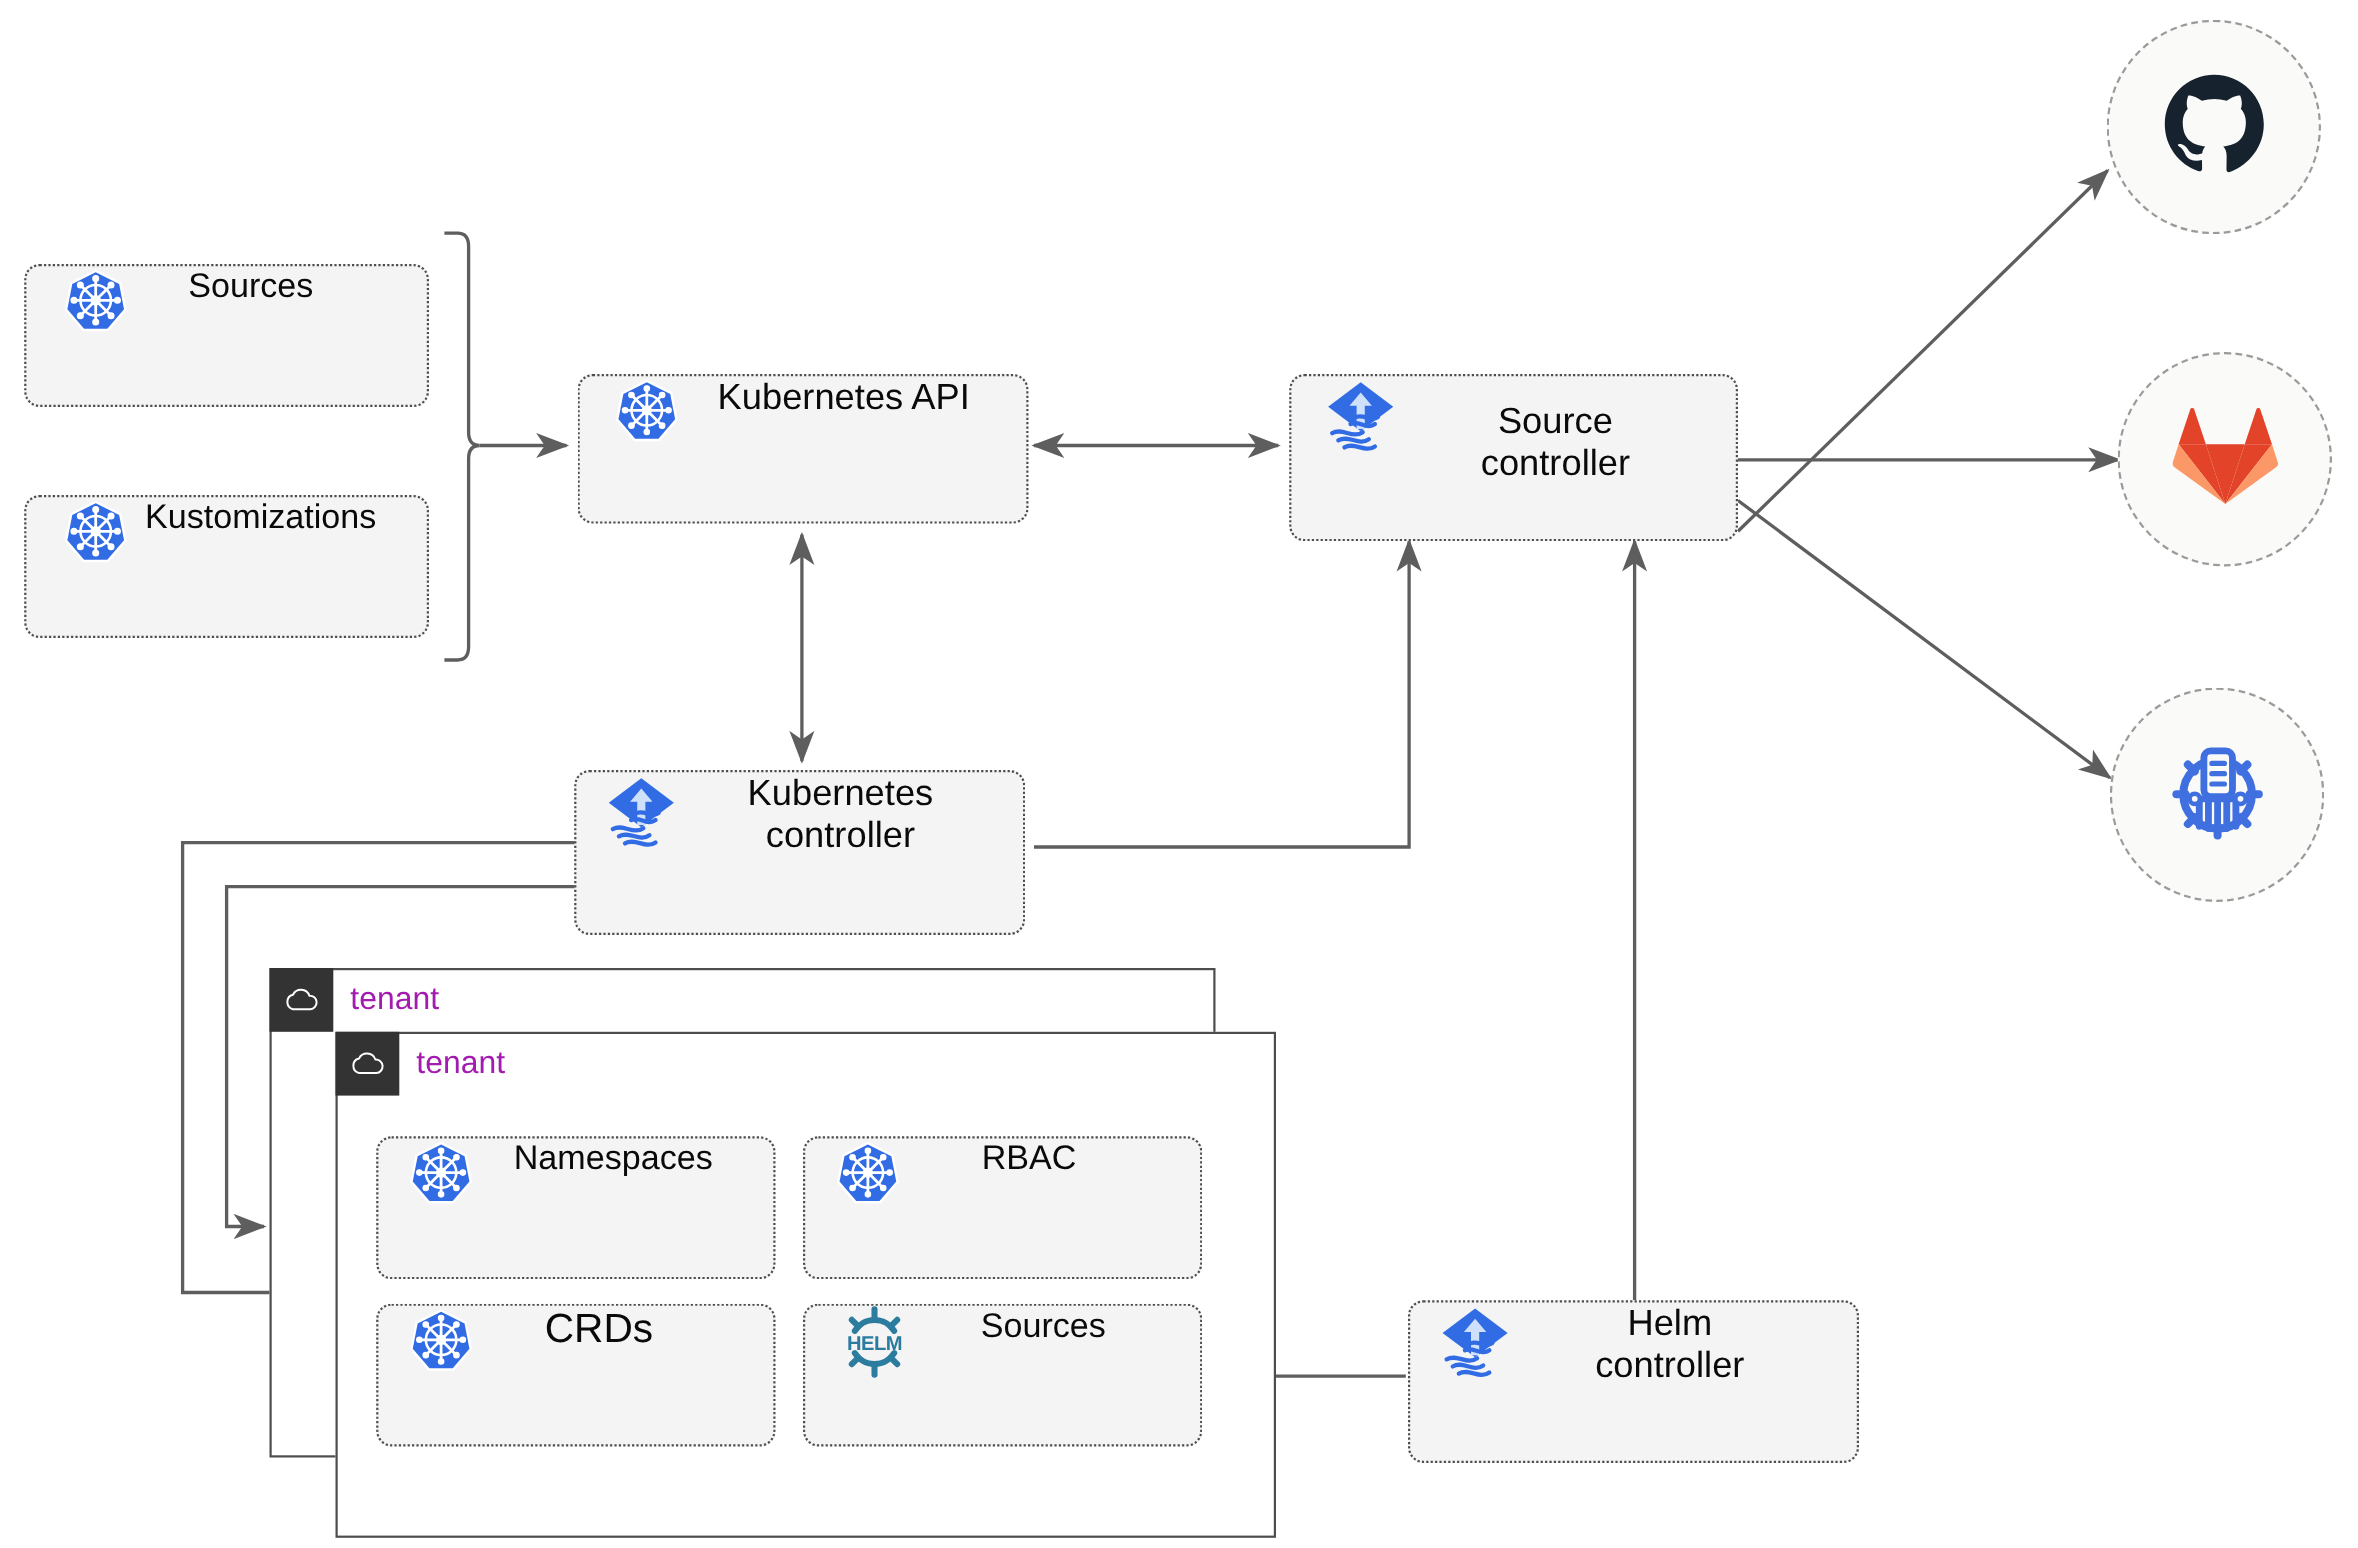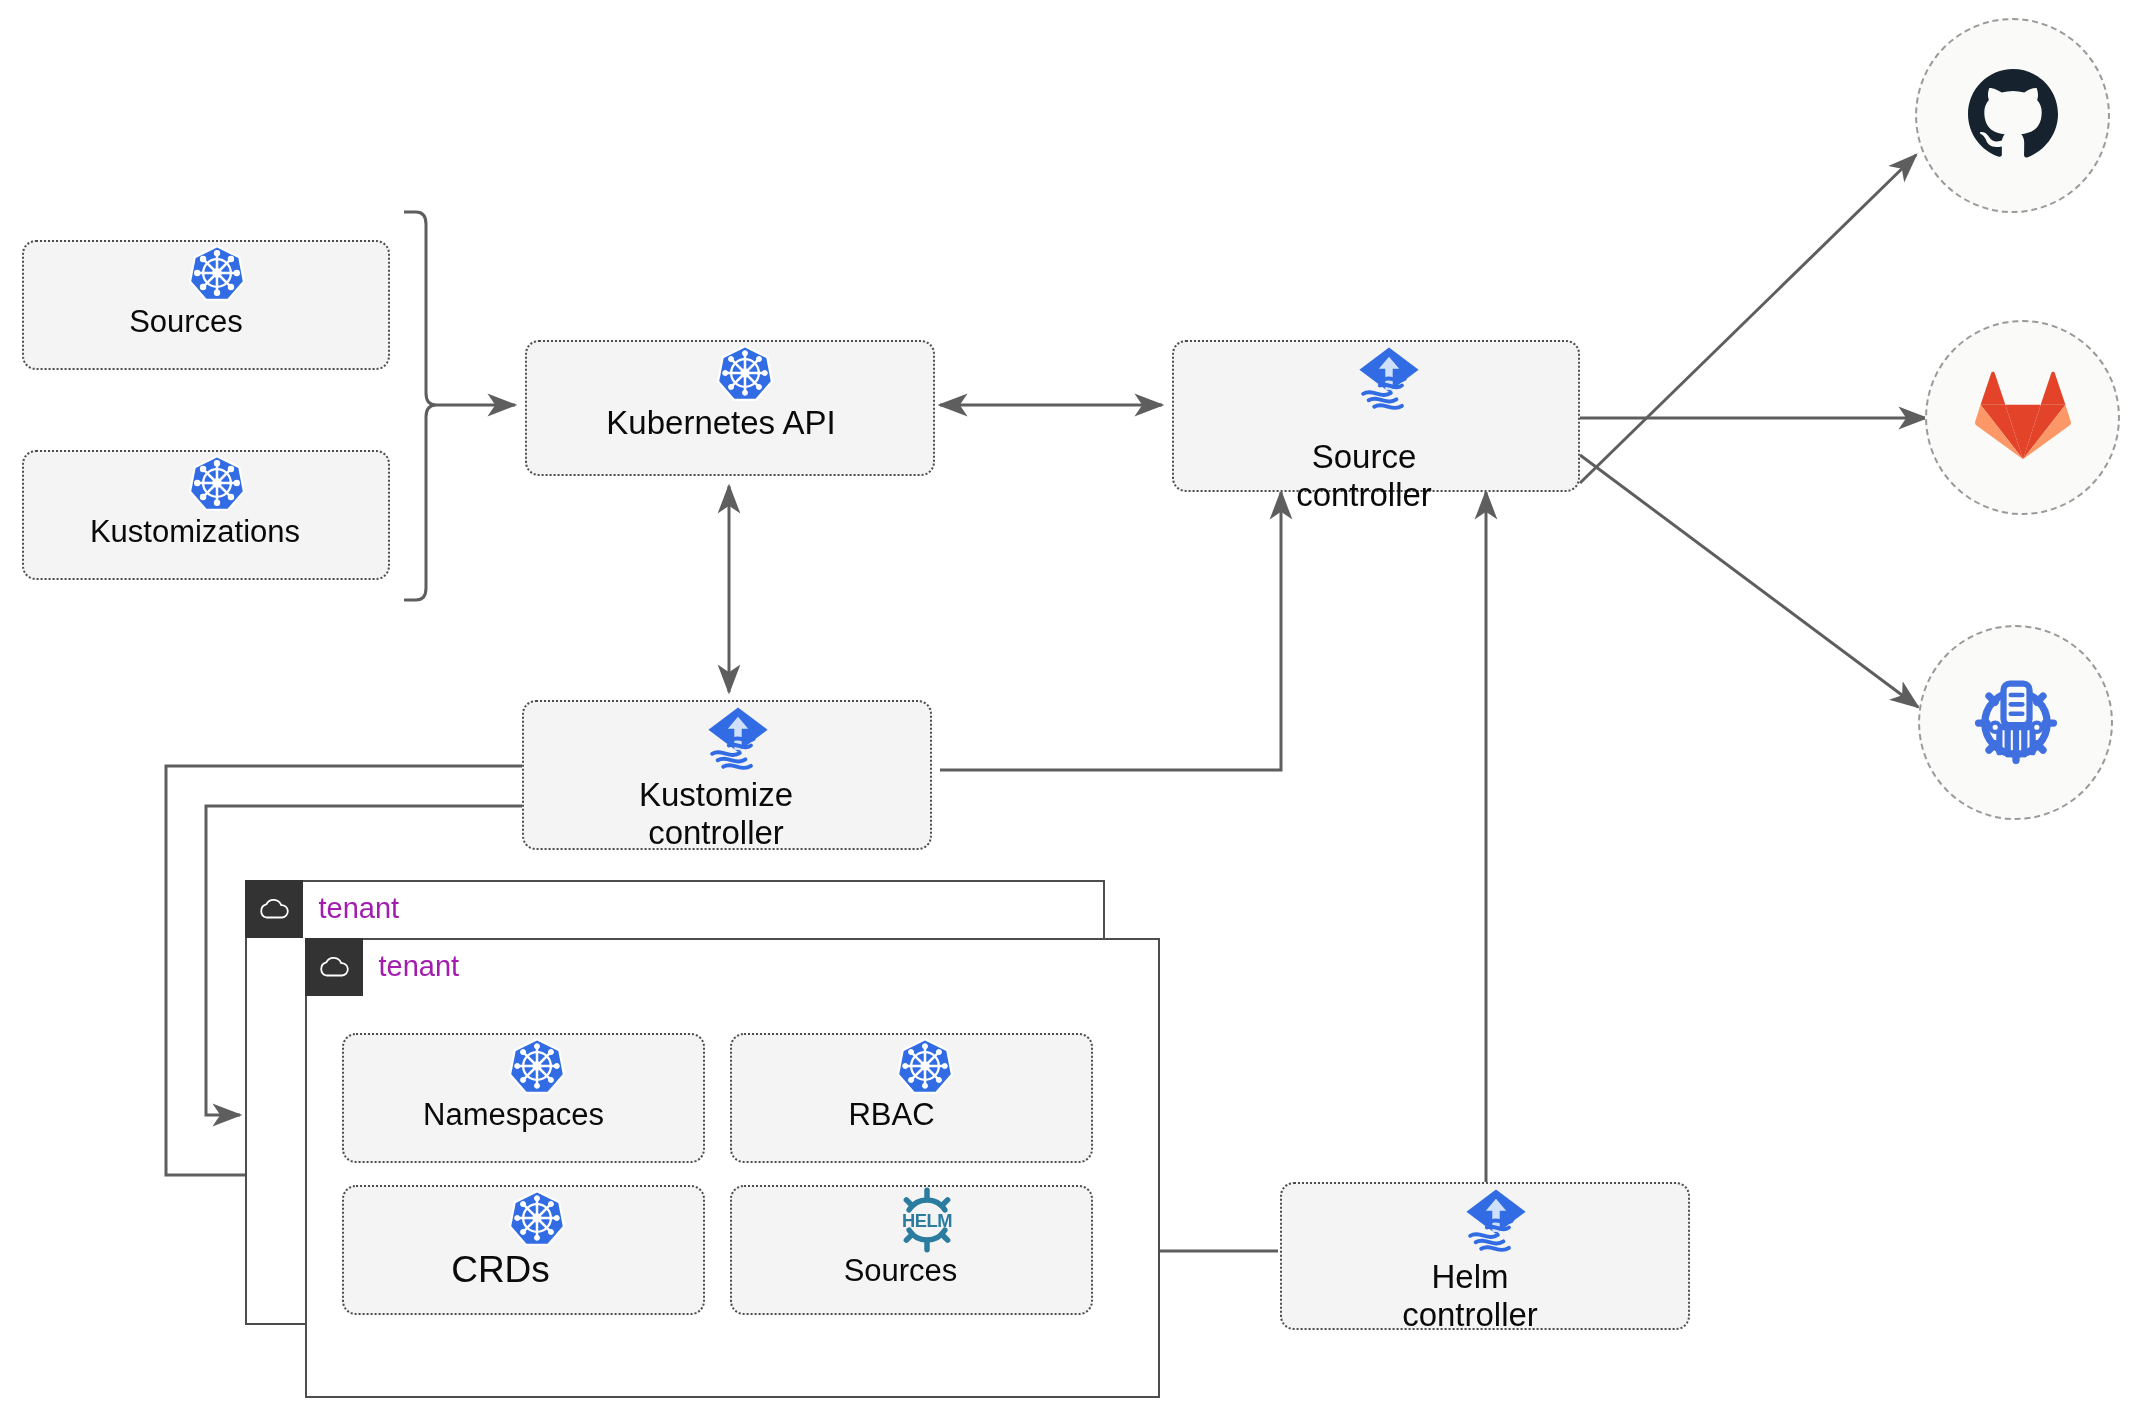--- a/index.html
+++ b/index.html
@@ -23,23 +23,22 @@
     z-index: 5;
   }
 
   
   .card {
     position: absolute;
     background: #f4f4f4;
     border: 2.5px dotted #4d4d4d;
     border-radius: 14px;
     display: flex;
-    align-items: center;
+    align-items: flex-start;
     z-index: 10;
-    flex-direction: column;
   }
   .card .ico {
     flex: 0 0 auto;
     display: flex;
     align-items: center;
     justify-content: center;
   }
   .card .lbl {
     flex: 1 1 auto;
     text-align: center;
@@ -264,21 +263,21 @@
         <path d="M40,16 L51,29 L44,29 L44,52 L36,52 L36,29 L29,29 Z" fill="#cfe0fb"></path>
         <g stroke="#326CE5" stroke-width="4.2" stroke-linecap="round" fill="none">
           <path d="M12,56 C22,50 32,62 42,55"></path>
           <path d="M18,63 C28,57 38,69 48,62"></path>
           <path d="M24,70 C34,64 44,76 54,69"></path>
           <path d="M30,47 C38,43 46,53 54,47"></path>
           <path d="M36,40 C43,37 50,45 57,40"></path>
         </g>
       </svg>
     </span>
-    <span class="lbl" style="font-size:33px; padding-right:22px;">Kustomize
+    <span class="lbl" style="font-size:33px; padding-right:22px;">Kubernetes
 controller</span>
   </div>
 
   <div class="card" style="left:1280px; top:1182px; width:410px; height:148px;">
     <span class="ico flux-wrap" style="margin-left:22px;">
       <svg viewBox="0 0 80 80" width="78" height="78">
         <polygon points="40,6 72,30 40,54 8,30" fill="#326CE5"></polygon>
         <path d="M40,16 L51,29 L44,29 L44,52 L36,52 L36,29 L29,29 Z" fill="#cfe0fb"></path>
         <g stroke="#326CE5" stroke-width="4.2" stroke-linecap="round" fill="none">
           <path d="M12,56 C22,50 32,62 42,55"></path>

